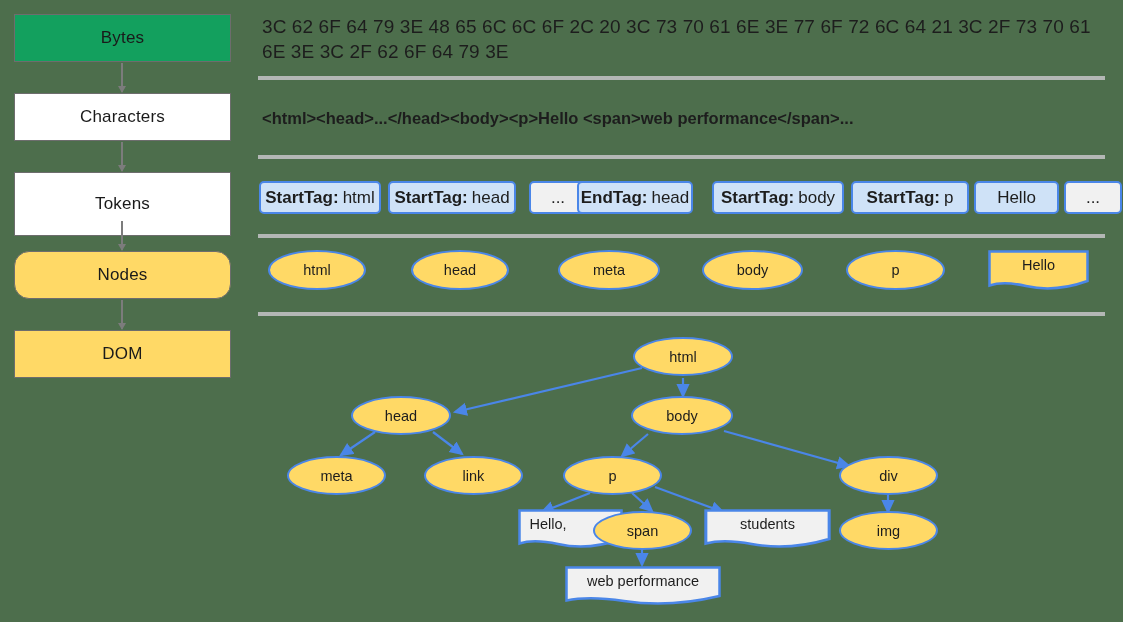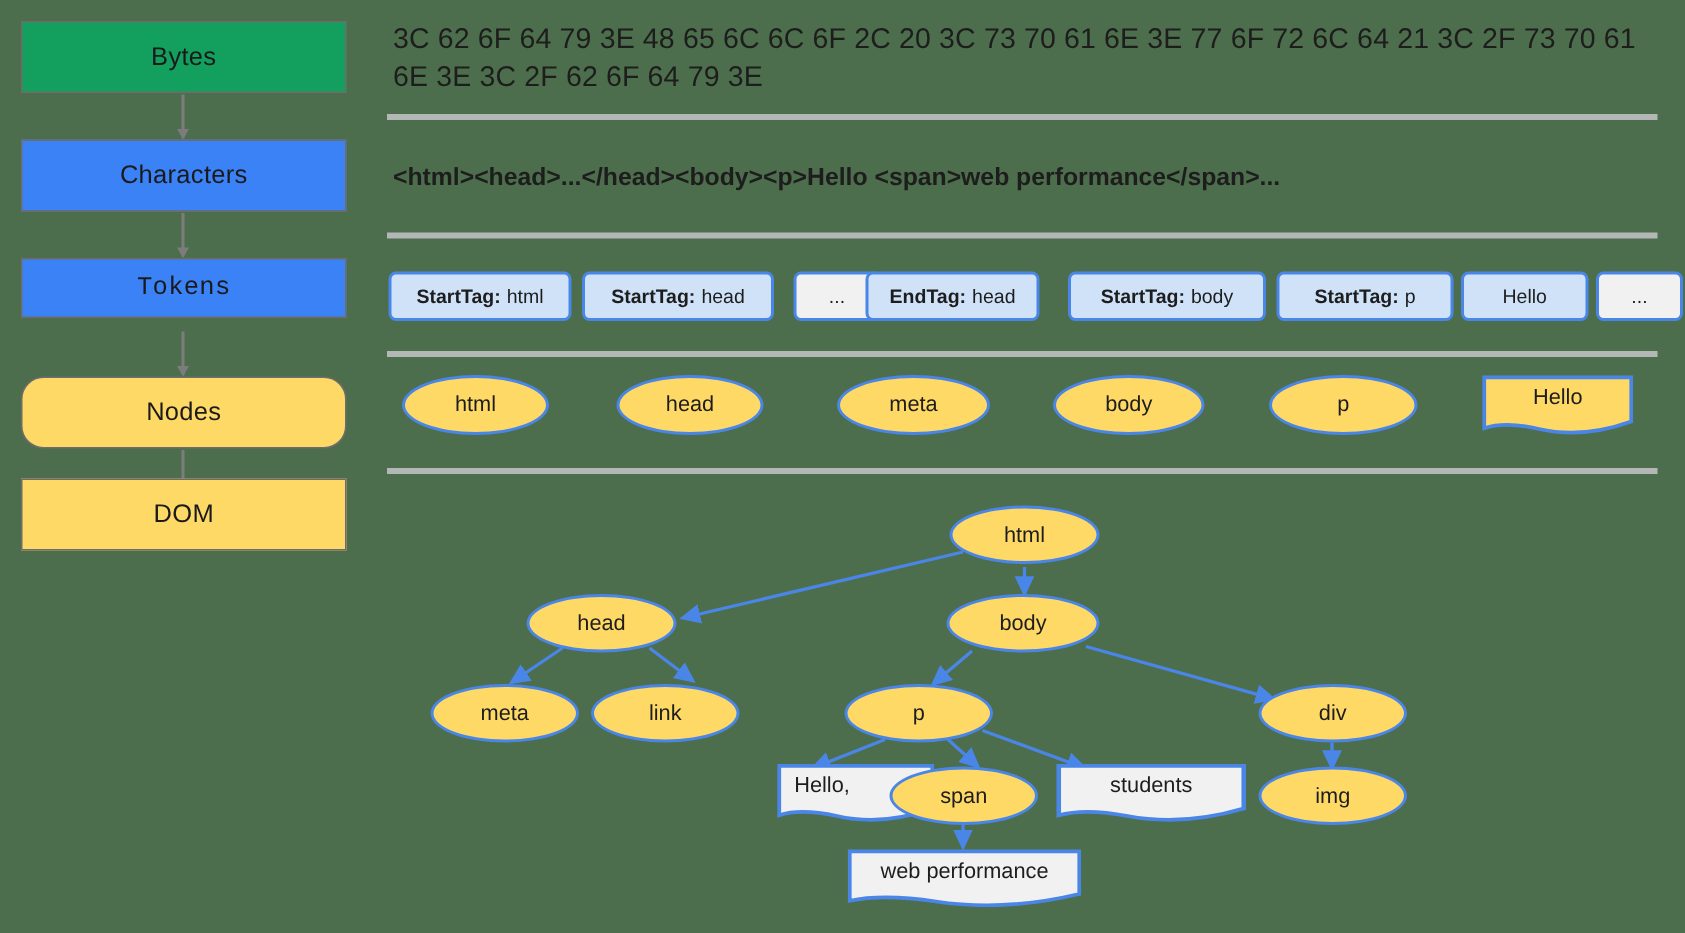--- a/index.html
+++ b/index.html
@@ -22,21 +22,21 @@
     box-sizing: border-box;
     border: 1px solid #6d6d6d;
     display: flex;
     align-items: center;
     justify-content: center;
     font-size: 17px;
     color: #1a1a1a;
     letter-spacing: .2px;
   }
   .pipe-box.green { background: #13a05e; }
-  .pipe-box.blue  { background: #3b82f6; }
+  .pipe-box.blue  { background: #ffffff; }
   .pipe-box.gold  { background: #ffd966; }
 
   .pipe-arrow {
     position: absolute;
     width: 2px;
     background: #7c7c7c;
   }
   .pipe-arrow::after {
     content: "";
     position: absolute;
@@ -75,21 +75,21 @@
   .token {
     position: absolute;
     box-sizing: border-box;
     height: 33px;
     border: 2px solid #4a86e8;
     border-radius: 5px;
     background: #cfe2f7;
     display: flex;
     align-items: center;
     justify-content: center;
-    font-size: 13px;
+    font-size: 17px;
     color: #1d1d1d;
     white-space: nowrap;
     padding: 0 27px;
   }
   .token.plain { background: #f1f1f1; }
   .token b { font-weight: bold; margin-right: 4px; }
 
   
   .ellipse {
     position: absolute;
@@ -138,31 +138,31 @@
   <div class="pipe-box green" style="left:14px;  top:14px;  width:217px; height:48px;">
     <span>Bytes</span>
   </div>
   <div class="pipe-arrow" style="left:121px; top:63px; height:29px;"></div>
 
   <div class="pipe-box blue" style="left:14px;  top:93px;  width:217px; height:48px;">
     <span>Characters</span>
   </div>
   <div class="pipe-arrow" style="left:121px; top:142px; height:29px;"></div>
 
-  <div class="pipe-box blue" style="left:14px;  top:172px; width:217px; height:40px;font-family:Liberation Mono, monospace;">
+  <div class="pipe-box blue" style="left:14px;  top:172px; width:217px; height:64px;">
     <span>Tokens</span>
   </div>
   <div class="pipe-arrow" style="left:121px; top:221px; height:29px;"></div>
 
   <div class="pipe-box gold" style="left:14px;  top:251px; width:217px; height:48px;border-radius:15px;">
     <span>Nodes</span>
   </div>
   <div class="pipe-arrow" style="left:121px; top:300px; height:29px;"></div>
 
-  <div class="pipe-box gold" style="left:14px;  top:319px; width:217px; height:48px;">
+  <div class="pipe-box gold" style="left:14px;  top:330px; width:217px; height:48px;">
     <span>DOM</span>
   </div>
 
   <div class="bytes-text" style="left:262px; top:14px; width:845px;">3C 62 6F 64 79 3E 48 65 6C 6C 6F 2C 20 3C 73 70 61 6E 3E 77 6F 72 6C 64 21 3C 2F 73 70 61 6E 3E 3C 2F 62 6F 64 79 3E</div>
 
   <div class="hr" style="left:258px; top:76px; width:847px;"></div>
 
   <div class="chars-text" style="left:262px; top:109px;">&lt;html&gt;&lt;head&gt;...&lt;/head&gt;&lt;body&gt;&lt;p&gt;Hello &lt;span&gt;web performance&lt;/span&gt;...</div>
 
   <div class="hr" style="left:258px; top:155px; width:847px;"></div>
@@ -261,21 +261,21 @@
   </div>
   <div class="ellipse" style="left:351px; top:396px; width:100px; height:39px;">
     <span>head</span>
   </div>
   <div class="ellipse" style="left:631px; top:396px; width:102px; height:39px;">
     <span>body</span>
   </div>
   <div class="ellipse" style="left:287px; top:456px; width:99px; height:39px;">
     <span>meta</span>
   </div>
-  <div class="ellipse" style="left:394px; top:456px; width:99px; height:39px;">
+  <div class="ellipse" style="left:424px; top:456px; width:99px; height:39px;">
     <span>link</span>
   </div>
   <div class="ellipse" style="left:563px; top:456px; width:99px; height:39px;">
     <span>p</span>
   </div>
   <div class="ellipse" style="left:839px; top:456px; width:99px; height:39px;">
     <span>div</span>
   </div>
 
   <div class="doc" style="left:473px; top:509px; width:105px; height:39px;padding-left:45px;">

